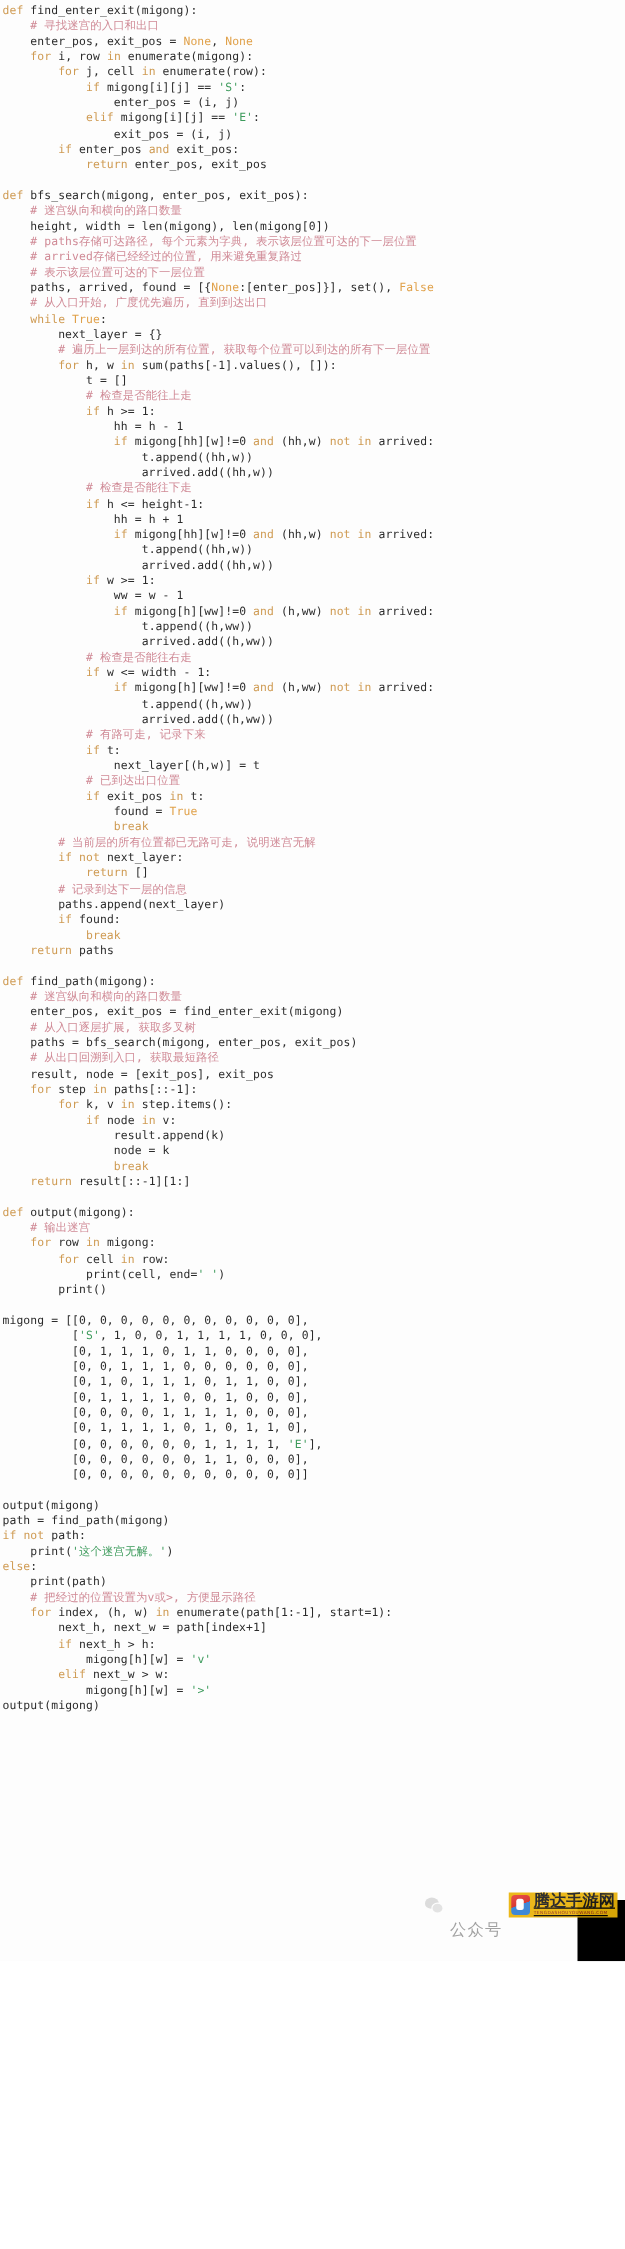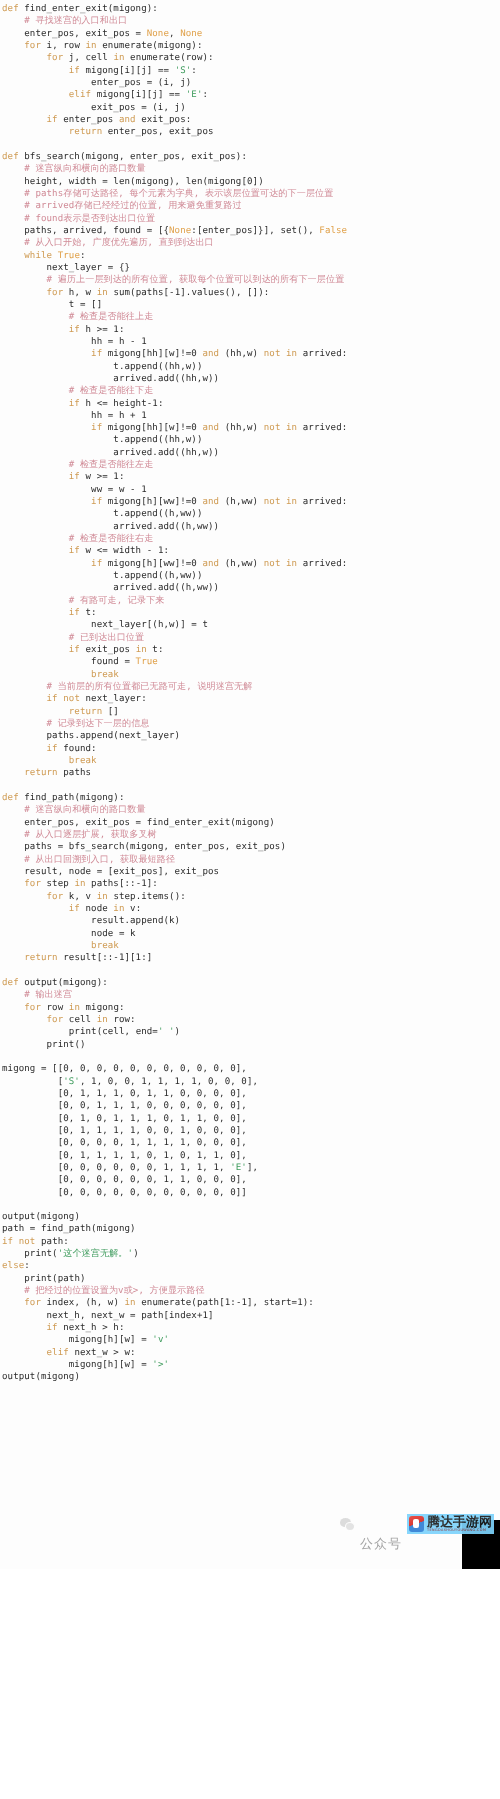--- a/index.html
+++ b/index.html
@@ -83,22 +83,23 @@
     font-family: "DejaVu Sans", "Liberation Sans", sans-serif;
     font-size: 13px;
     color: #9a9a9a;
     letter-spacing: 1px;
     margin-top: 40px;
   }
   #watermark .wm-logo {
     display: flex;
     align-items: center;
     gap: 3px;
-    background: #7dd3fc;
+    background: #eab308;
     padding: 1px 2px;
+    text-decoration: underline;
   }
   #watermark .wm-logo-mark {
     width: 15px; height: 16px;
     background: linear-gradient(160deg, #e8413a 0%, #d42a24 48%, #2f7fd4 49%, #2f7fd4 100%);
     border-radius: 3px;
     position: relative;
   }
   #watermark .wm-logo-mark::after {
     content: "";
     position: absolute;
@@ -151,41 +152,40 @@
       <div class="code-line">            <span class="t-kw">elif</span> <span class="t-id">migong</span>[<span class="t-id">i</span>][<span class="t-id">j</span>] == <span class="t-str">'E'</span>:</div>
       <div class="code-line">                <span class="t-id">exit_pos</span> = (<span class="t-id">i</span>, <span class="t-id">j</span>)</div>
       <div class="code-line">        <span class="t-kw">if</span> <span class="t-id">enter_pos</span> <span class="t-kw">and</span> <span class="t-id">exit_pos</span>:</div>
       <div class="code-line">            <span class="t-kw">return</span> <span class="t-id">enter_pos</span>, <span class="t-id">exit_pos</span></div>
       <div class="code-line blank">&nbsp;</div>
       <div class="code-line"><span class="t-kw">def</span> <span class="t-id">bfs_search</span>(<span class="t-id">migong</span>, <span class="t-id">enter_pos</span>, <span class="t-id">exit_pos</span>):</div>
       <div class="code-line">    <span class="t-cmt"># 迷宫纵向和横向的路口数量</span></div>
       <div class="code-line">    <span class="t-id">height</span>, <span class="t-id">width</span> = <span class="t-id">len</span>(<span class="t-id">migong</span>), <span class="t-id">len</span>(<span class="t-id">migong</span>[0])</div>
       <div class="code-line">    <span class="t-cmt"># paths存储可达路径, 每个元素为字典, 表示该层位置可达的下一层位置</span></div>
       <div class="code-line">    <span class="t-cmt"># arrived存储已经经过的位置, 用来避免重复路过</span></div>
-      <div class="code-line">    <span class="t-cmt"># found表示是否到达出口位置</span></div>
+      <div class="code-line">    <span class="t-cmt"># 表示该层位置可达的下一层位置</span></div>
       <div class="code-line">    <span class="t-id">paths</span>, <span class="t-id">arrived</span>, <span class="t-id">found</span> = [{<span class="t-kw2">None</span>:[<span class="t-id">enter_pos</span>]}], <span class="t-id">set</span>(), <span class="t-kw2">False</span></div>
       <div class="code-line">    <span class="t-cmt"># 从入口开始, 广度优先遍历, 直到到达出口</span></div>
       <div class="code-line">    <span class="t-kw">while</span> <span class="t-kw2">True</span>:</div>
       <div class="code-line">        <span class="t-id">next_layer</span> = {}</div>
       <div class="code-line">        <span class="t-cmt"># 遍历上一层到达的所有位置, 获取每个位置可以到达的所有下一层位置</span></div>
       <div class="code-line">        <span class="t-kw">for</span> <span class="t-id">h</span>, <span class="t-id">w</span> <span class="t-kw">in</span> <span class="t-id">sum</span>(<span class="t-id">paths</span>[-1].<span class="t-id">values</span>(), []):</div>
       <div class="code-line">            <span class="t-id">t</span> = []</div>
       <div class="code-line">            <span class="t-cmt"># 检查是否能往上走</span></div>
       <div class="code-line">            <span class="t-kw">if</span> <span class="t-id">h</span> &gt;= 1:</div>
       <div class="code-line">                <span class="t-id">hh</span> = <span class="t-id">h</span> - 1</div>
       <div class="code-line">                <span class="t-kw">if</span> <span class="t-id">migong</span>[<span class="t-id">hh</span>][<span class="t-id">w</span>]!=0 <span class="t-kw">and</span> (<span class="t-id">hh</span>,<span class="t-id">w</span>) <span class="t-kw">not</span> <span class="t-kw">in</span> <span class="t-id">arrived</span>:</div>
       <div class="code-line">                    <span class="t-id">t</span>.<span class="t-id">append</span>((<span class="t-id">hh</span>,<span class="t-id">w</span>))</div>
       <div class="code-line">                    <span class="t-id">arrived</span>.<span class="t-id">add</span>((<span class="t-id">hh</span>,<span class="t-id">w</span>))</div>
       <div class="code-line">            <span class="t-cmt"># 检查是否能往下走</span></div>
       <div class="code-line">            <span class="t-kw">if</span> <span class="t-id">h</span> &lt;= <span class="t-id">height</span>-1:</div>
       <div class="code-line">                <span class="t-id">hh</span> = <span class="t-id">h</span> + 1</div>
       <div class="code-line">                <span class="t-kw">if</span> <span class="t-id">migong</span>[<span class="t-id">hh</span>][<span class="t-id">w</span>]!=0 <span class="t-kw">and</span> (<span class="t-id">hh</span>,<span class="t-id">w</span>) <span class="t-kw">not</span> <span class="t-kw">in</span> <span class="t-id">arrived</span>:</div>
       <div class="code-line">                    <span class="t-id">t</span>.<span class="t-id">append</span>((<span class="t-id">hh</span>,<span class="t-id">w</span>))</div>
       <div class="code-line">                    <span class="t-id">arrived</span>.<span class="t-id">add</span>((<span class="t-id">hh</span>,<span class="t-id">w</span>))</div>
-      <div class="code-line">            <span class="t-cmt"># 检查是否能往左走</span></div>
       <div class="code-line">            <span class="t-kw">if</span> <span class="t-id">w</span> &gt;= 1:</div>
       <div class="code-line">                <span class="t-id">ww</span> = <span class="t-id">w</span> - 1</div>
       <div class="code-line">                <span class="t-kw">if</span> <span class="t-id">migong</span>[<span class="t-id">h</span>][<span class="t-id">ww</span>]!=0 <span class="t-kw">and</span> (<span class="t-id">h</span>,<span class="t-id">ww</span>) <span class="t-kw">not</span> <span class="t-kw">in</span> <span class="t-id">arrived</span>:</div>
       <div class="code-line">                    <span class="t-id">t</span>.<span class="t-id">append</span>((<span class="t-id">h</span>,<span class="t-id">ww</span>))</div>
       <div class="code-line">                    <span class="t-id">arrived</span>.<span class="t-id">add</span>((<span class="t-id">h</span>,<span class="t-id">ww</span>))</div>
       <div class="code-line">            <span class="t-cmt"># 检查是否能往右走</span></div>
       <div class="code-line">            <span class="t-kw">if</span> <span class="t-id">w</span> &lt;= <span class="t-id">width</span> - 1:</div>
       <div class="code-line">                <span class="t-kw">if</span> <span class="t-id">migong</span>[<span class="t-id">h</span>][<span class="t-id">ww</span>]!=0 <span class="t-kw">and</span> (<span class="t-id">h</span>,<span class="t-id">ww</span>) <span class="t-kw">not</span> <span class="t-kw">in</span> <span class="t-id">arrived</span>:</div>
       <div class="code-line">                    <span class="t-id">t</span>.<span class="t-id">append</span>((<span class="t-id">h</span>,<span class="t-id">ww</span>))</div>
       <div class="code-line">                    <span class="t-id">arrived</span>.<span class="t-id">add</span>((<span class="t-id">h</span>,<span class="t-id">ww</span>))</div>

